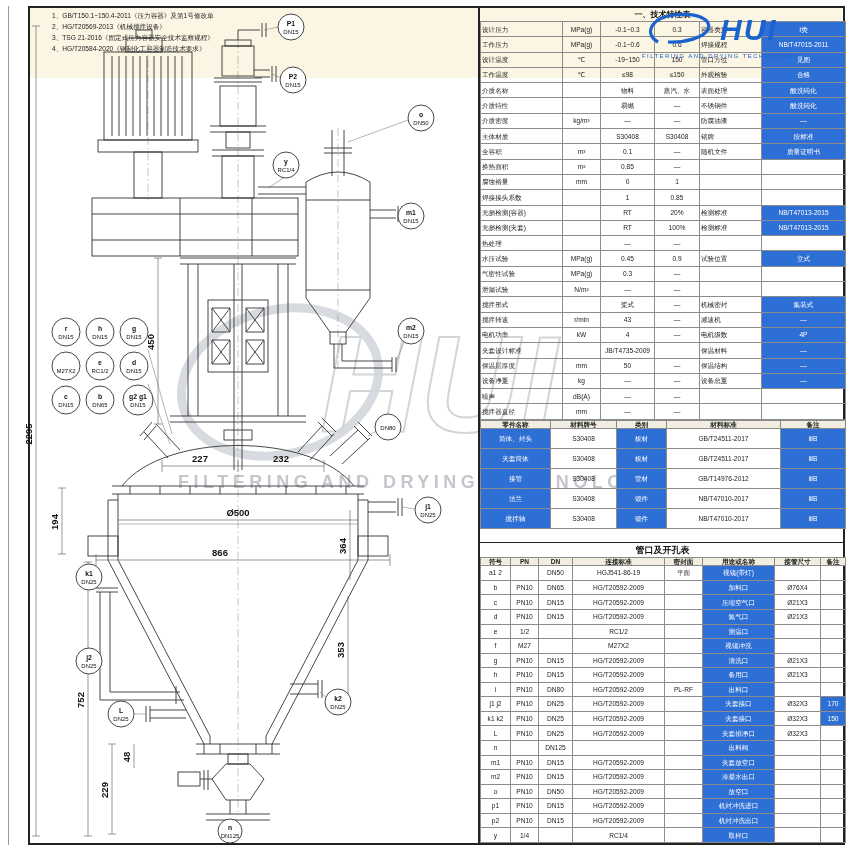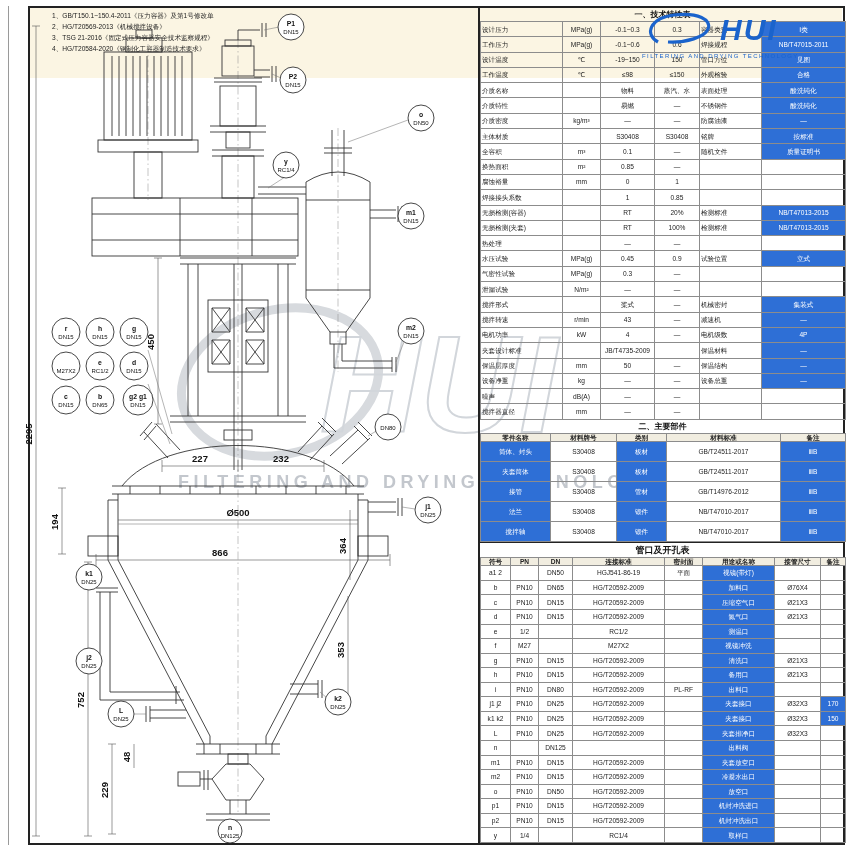--- a/index.html
+++ b/index.html
@@ -554,21 +554,20 @@
               <td>—</td>
               <td>—</td>
               <td class="lbl"></td>
               <td class="chip"></td>
             </tr>
           </tbody>
       </table>
     </div>
 
     <div class="sec2">
-      <div class="sec-title">二、主要部件</div>
       <table class="parts">
         <colgroup>
             <col style="width:70px">
             <col style="width:66px">
             <col style="width:50px">
             <col style="width:114px">
             <col style="width:65px">
           </colgroup>
         <thead>
           <tr>

